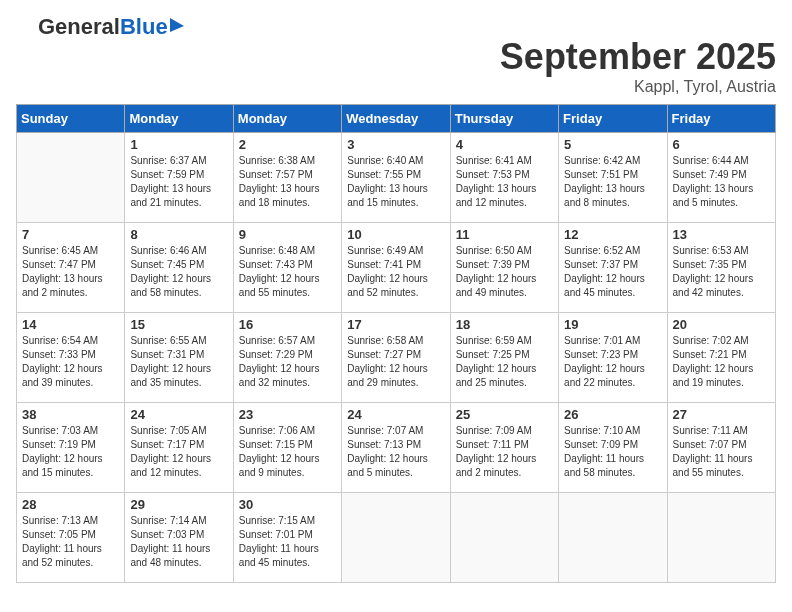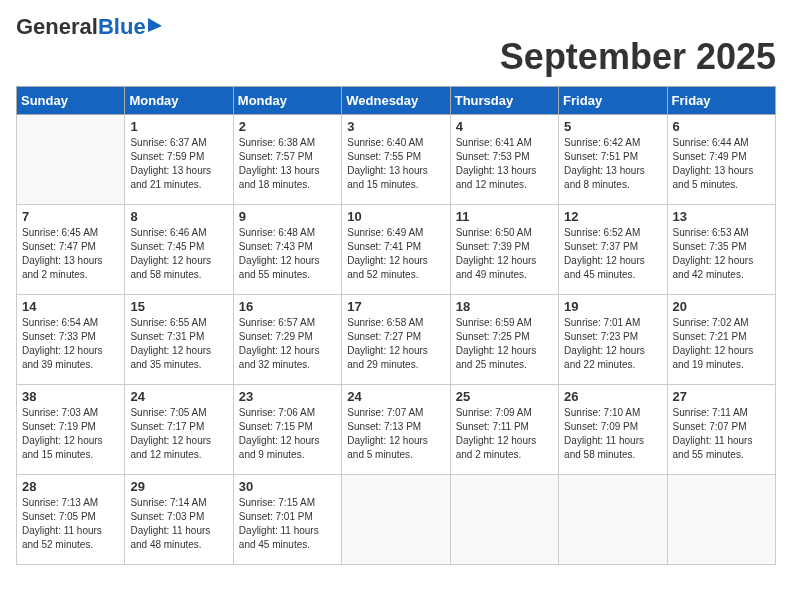--- a/index.html
+++ b/index.html
@@ -25,20 +25,21 @@
       font-size: 22px;
       font-weight: bold;
       color: #333;
       line-height: 1;
     }
     .logo-text .general { color: #333; }
     .logo-text .blue { color: #1565c0; }
     .logo-wrapper {
       position: relative;
       display: inline-block;
+      margin-left: 22px;
     }
     .logo-flag {
       position: absolute;
       top: 2px;
       right: -16px;
       width: 0;
       height: 0;
       border-left: 14px solid #1565c0;
       border-top: 8px solid transparent;
       border-bottom: 6px solid transparent;
@@ -99,20 +100,21 @@
   <div class="logo">
     <div class="logo-wrapper">
       <span class="logo-text">
         <span class="general">General</span><span class="blue">Blue</span>
       </span>
       <span class="logo-flag"></span>
     </div>
   </div>
   <div class="title-block">
     <div class="month-title">September 2025</div>
+    <div class="location-title">Kappl, Tyrol, Austria</div>
   </div>
 </div>
 
 <table>
   <thead>
     <tr>
     <th>Sunday</th>
         <th>Monday</th>
         <th>Monday</th>
         <th>Wednesday</th>

